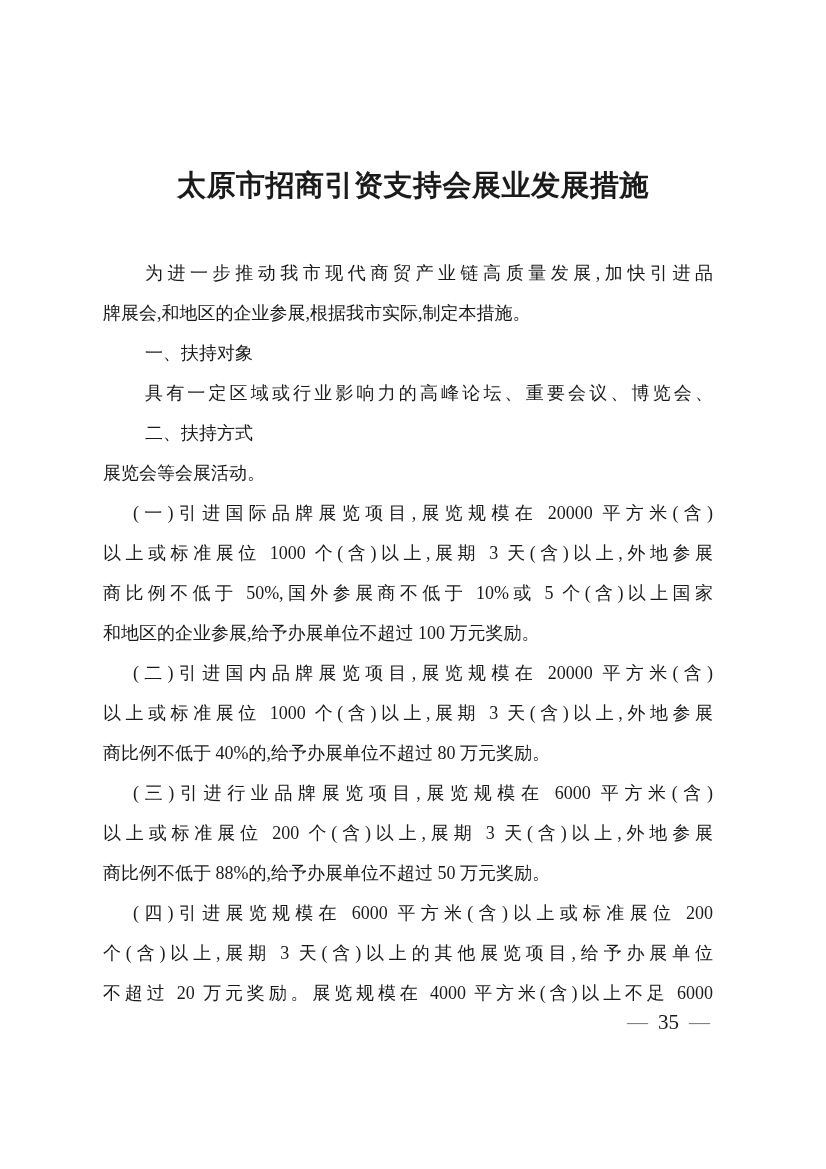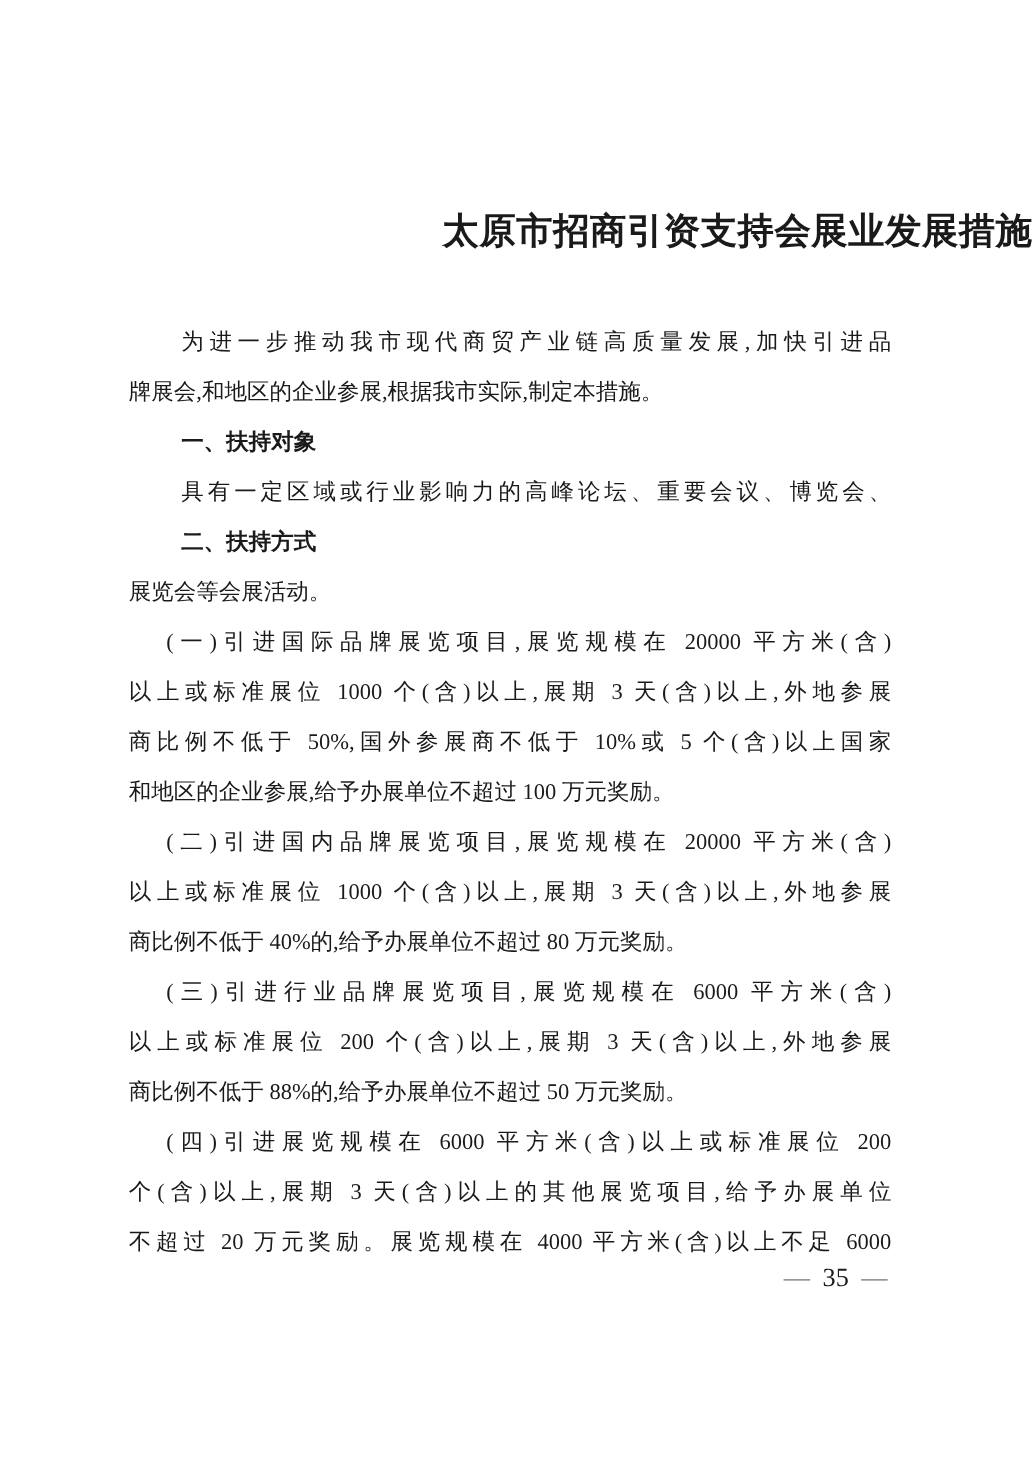--- a/index.html
+++ b/index.html
@@ -16,21 +16,21 @@
     background: var(--bg-color);
     overflow: hidden;
     color: var(--text-color);
     font-family: "Liberation Serif", "DejaVu Serif", serif;
   }
   .doc-title {
     position: absolute;
     top: 165px;
     left: 0;
     width: 100%;
-    text-align: right;
+    text-align: center;
     font-size: 29px;
     font-weight: 700;
     line-height: 40px;
     letter-spacing: 0.5px;
     font-family: "Liberation Serif", "DejaVu Serif", serif;
   }
   .body-text {
     position: absolute;
     top: 253px;
     left: 103px;
@@ -42,21 +42,21 @@
     font-size: 18px;
     text-align: justify;
     text-align-last: justify;
     overflow: hidden;
   }
   .line.indent { padding-left: 42px; }
   .line.indent-paren { padding-left: 30px; }
   .line.final { text-align-last: left; }
   .line.heading {
     font-family: "Liberation Sans", "DejaVu Sans", sans-serif;
-    font-weight: 700;
+    font-weight: 400;
     text-align-last: left;
   }
   .page-footer {
     position: absolute;
     top: 1008px;
     right: 116px;
     font-size: 21px;
     line-height: 28px;
     white-space: nowrap;
   }

